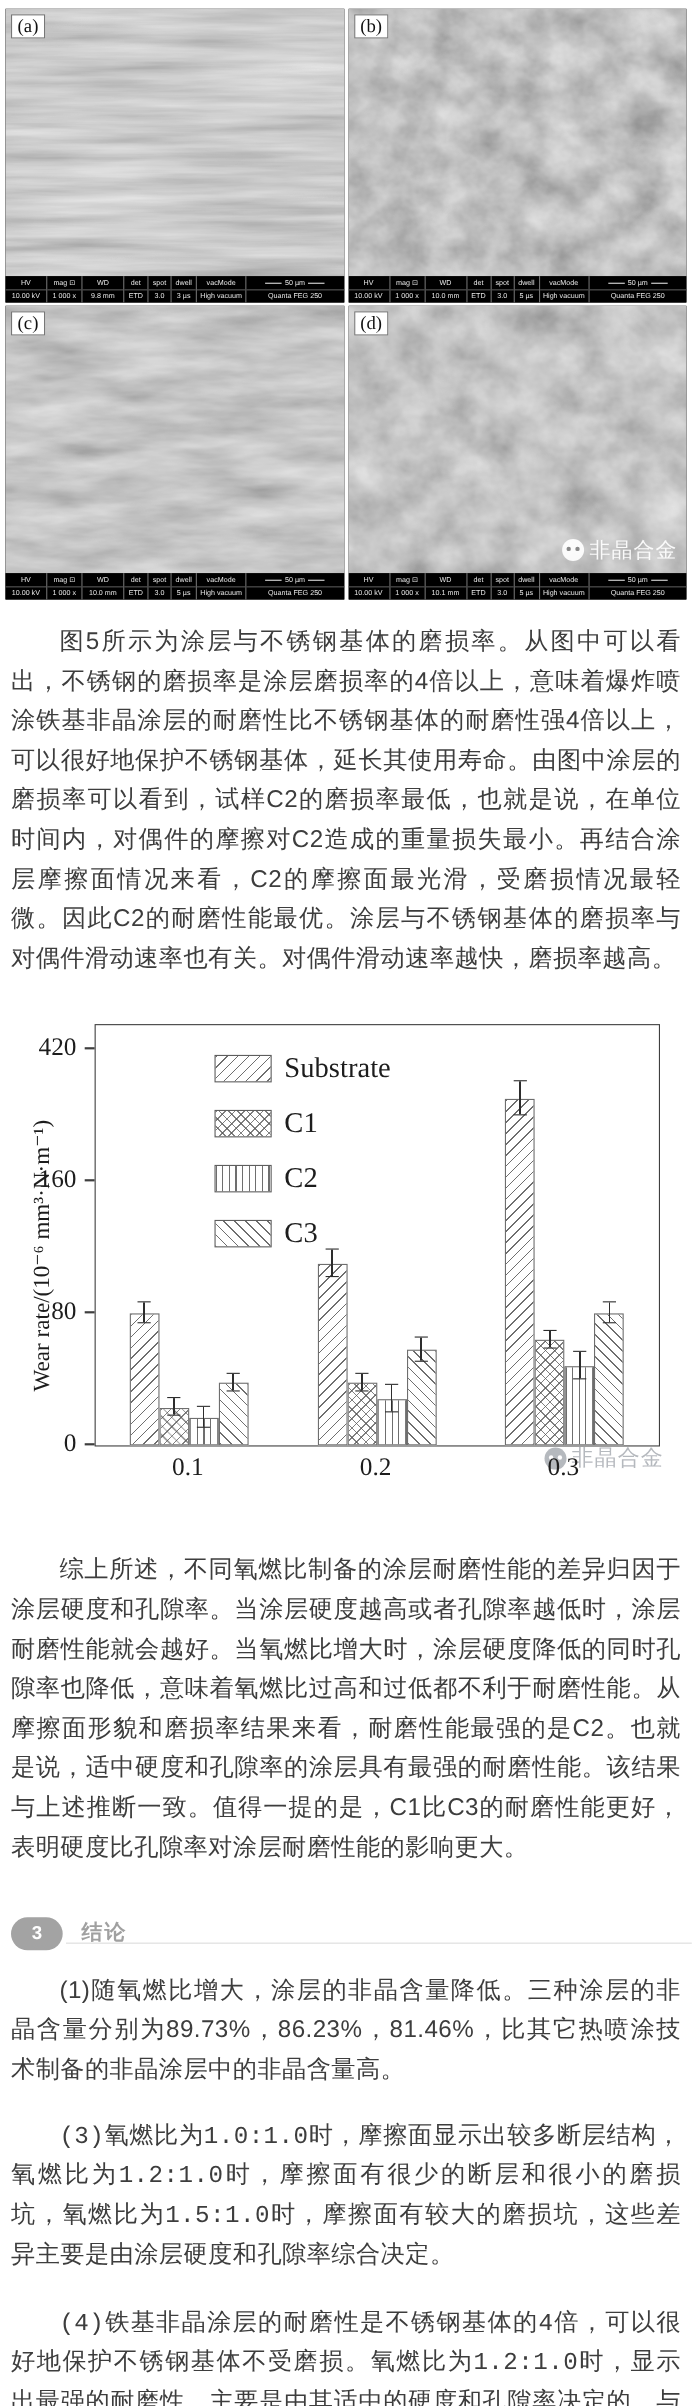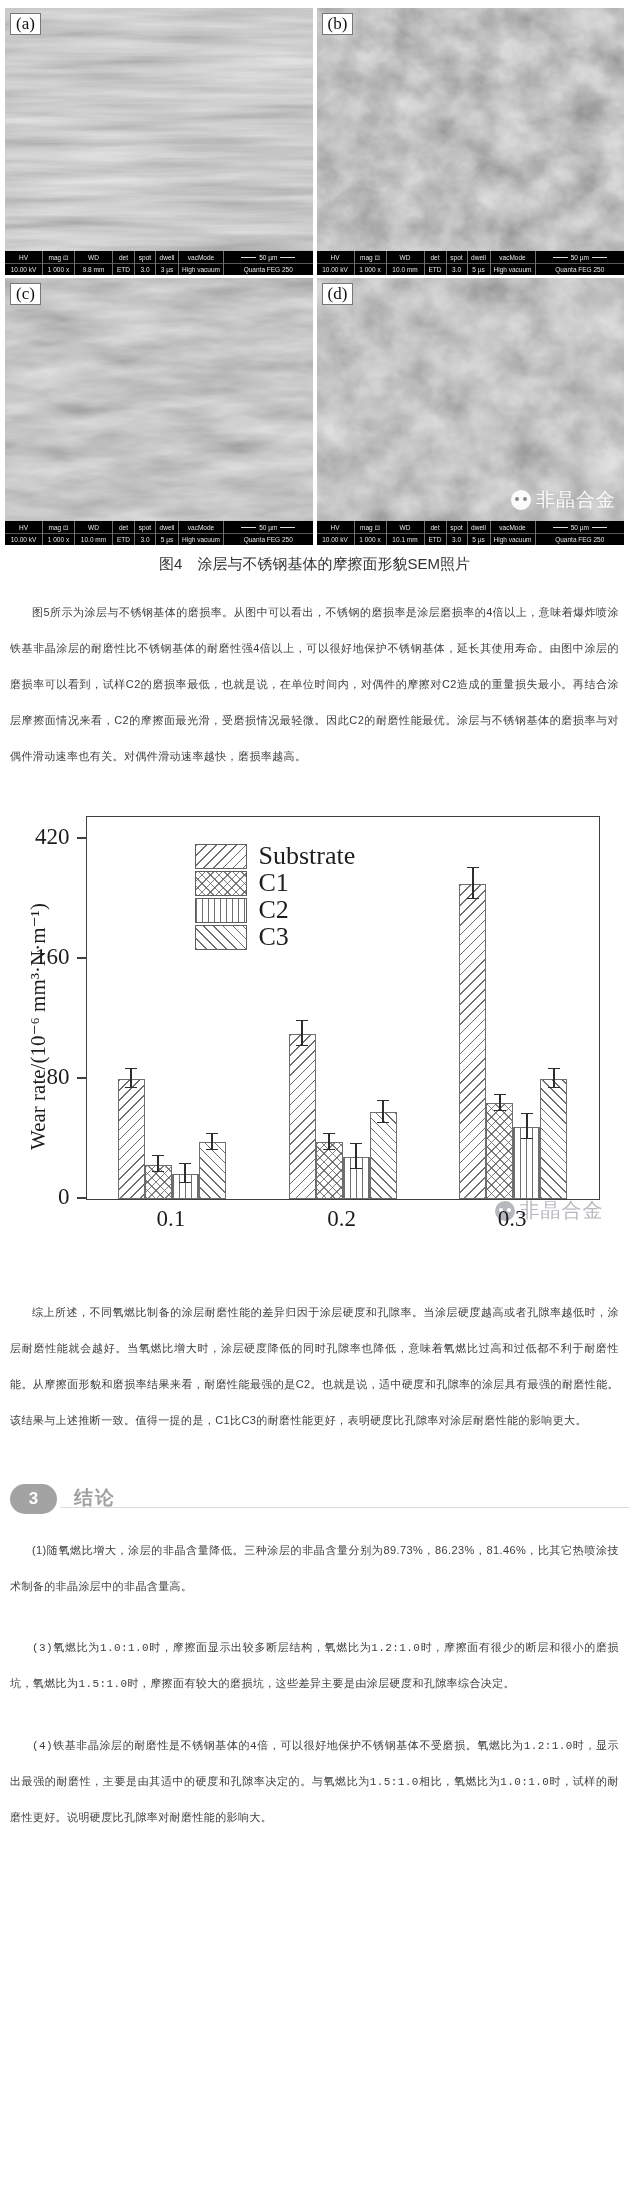--- a/index.html
+++ b/index.html
@@ -27,21 +27,21 @@
   .watermark{position:absolute;display:flex;align-items:center;gap:5px;justify-content:center;}
   .sem-wm{right:8px;bottom:8px;color:rgba(255,255,255,.92);font-size:19px;letter-spacing:1px;}
   .wm-logo{position:relative;display:inline-block;width:20px;height:20px;border-radius:50%;}
   .sem-wm .wm-logo{background:rgba(255,255,255,.92);}
   .sem-wm .wm-logo::before,.sem-wm .wm-logo::after{content:"";position:absolute;width:4px;height:4px;border-radius:50%;background:#888;top:7px;}
   .wm-logo::before{left:4px;} .wm-logo::after{right:4px;}
 
   .fig-caption{text-align:center;font-size:15px;color:#333;margin:10px 10px 0 10px;}
 
   
-  .para{font-size:11px;line-height:36px;text-align:justify;text-indent:2em;
+  .para{font-size:22px;line-height:36px;text-align:justify;text-indent:2em;
     color:#3d3d3d;margin:16px 10px 0 10px;letter-spacing:.4px;}
   .para-first{margin-top:20px;}
 
   
   .chart-wrap{margin-top:28px;}
   .chart-area{position:relative;width:590px;height:452px;margin:0 auto;
     font-family:"Liberation Serif","DejaVu Serif",serif;color:#222;}
   .plot{position:absolute;left:66px;top:14px;right:10px;bottom:54px;border:1.5px solid #3f3f3f;}
   .ylabel{position:absolute;width:420px;left:-192px;top:calc(50% - 14px);text-align:center;
     transform:rotate(-90deg);font-size:21px;color:#1d1d1d;}
@@ -49,21 +49,21 @@
   .ytick-mark{position:absolute;width:9px;height:2px;background:#3f3f3f;}
   .xtick-label{position:absolute;width:60px;text-align:center;font-size:23px;color:#1d1d1d;}
   .bar{position:absolute;bottom:0;background-color:#fff;border:1.2px solid #6e6e6e;box-sizing:border-box;}
   .hatch-slash{background-image:repeating-linear-gradient(135deg,rgba(85,85,85,.85) 0 1px,transparent 1px 7px);}
   .hatch-backslash{background-image:repeating-linear-gradient(45deg,rgba(85,85,85,.85) 0 1px,transparent 1px 7px);}
   .hatch-cross{background-image:repeating-linear-gradient(45deg,rgba(85,85,85,.75) 0 1px,transparent 1px 6px),
                repeating-linear-gradient(135deg,rgba(85,85,85,.75) 0 1px,transparent 1px 6px);}
   .hatch-vertical{background-image:repeating-linear-gradient(90deg,rgba(85,85,85,.85) 0 1px,transparent 1px 6px);}
   .errbar{position:absolute;border-top:1.6px solid #2d2d2d;border-bottom:1.6px solid #2d2d2d;
     background:linear-gradient(to right,transparent calc(50% - .8px),#2d2d2d calc(50% - .8px),#2d2d2d calc(50% + .8px),transparent calc(50% + .8px));}
-  .legend{position:absolute;display:flex;flex-direction:column;gap:1px;}
+  .legend{position:absolute;display:flex;flex-direction:column;gap:24px;}
   .legend-item{display:flex;align-items:center;gap:12px;}
   .legend-swatch{width:52px;height:25px;border:1.4px solid #5e5e5e;background-color:#fff;box-sizing:border-box;}
   .legend-label{font-size:26px;color:#1d1d1d;line-height:26px;}
   .chart-wm{right:6px;bottom:30px;color:#a9adb3;font-size:20px;letter-spacing:1px;opacity:.85;
     font-family:"Liberation Sans",sans-serif;}
   .chart-wm .wm-logo{background:#a9adb3;}
   .chart-wm .wm-logo::before,.chart-wm .wm-logo::after{content:"";position:absolute;width:4px;height:4px;border-radius:50%;background:#fff;top:7px;}
   .chart-caption{margin-top:14px;}
 
   
@@ -305,21 +305,20 @@
             <div class="ib-scale-top">
               <span class="sline"></span>
               <span>50 µm</span>
               <span class="sline"></span>
             </div>
             <div class="ib-scale-bottom">Quanta FEG 250</div>
           </div>
         </div>
       </div>
     </div>
-  <div class="fig-caption">图4　涂层与不锈钢基体的摩擦面形貌SEM照片</div>
 
   <p class="para para-first">图5所示为涂层与不锈钢基体的磨损率。从图中可以看出，不锈钢的磨损率是涂层磨损率的4倍以上，意味着爆炸喷涂铁基非晶涂层的耐磨性比不锈钢基体的耐磨性强4倍以上，可以很好地保护不锈钢基体，延长其使用寿命。由图中涂层的磨损率可以看到，试样C2的磨损率最低，也就是说，在单位时间内，对偶件的摩擦对C2造成的重量损失最小。再结合涂层摩擦面情况来看，C2的摩擦面最光滑，受磨损情况最轻微。因此C2的耐磨性能最优。涂层与不锈钢基体的磨损率与对偶件滑动速率也有关。对偶件滑动速率越快，磨损率越高。</p>
 
   <div class="chart-wrap">
     <div class="chart-area" id="chart-area">
       <div class="ylabel">Wear rate/(10⁻⁶ mm³·N·m⁻¹)</div>
       <div class="plot" id="plot">
           <div class="bar hatch-slash" style="left: 31.3333px; width: 27px; height: 119.843px;"></div>
           <div class="errbar" style="left: 38.8333px; width: 12px; bottom: 110.855px; height: 17.9765px;"></div>
           <div class="bar hatch-cross" style="left: 58.3333px; width: 27px; height: 34.4549px;"></div>

